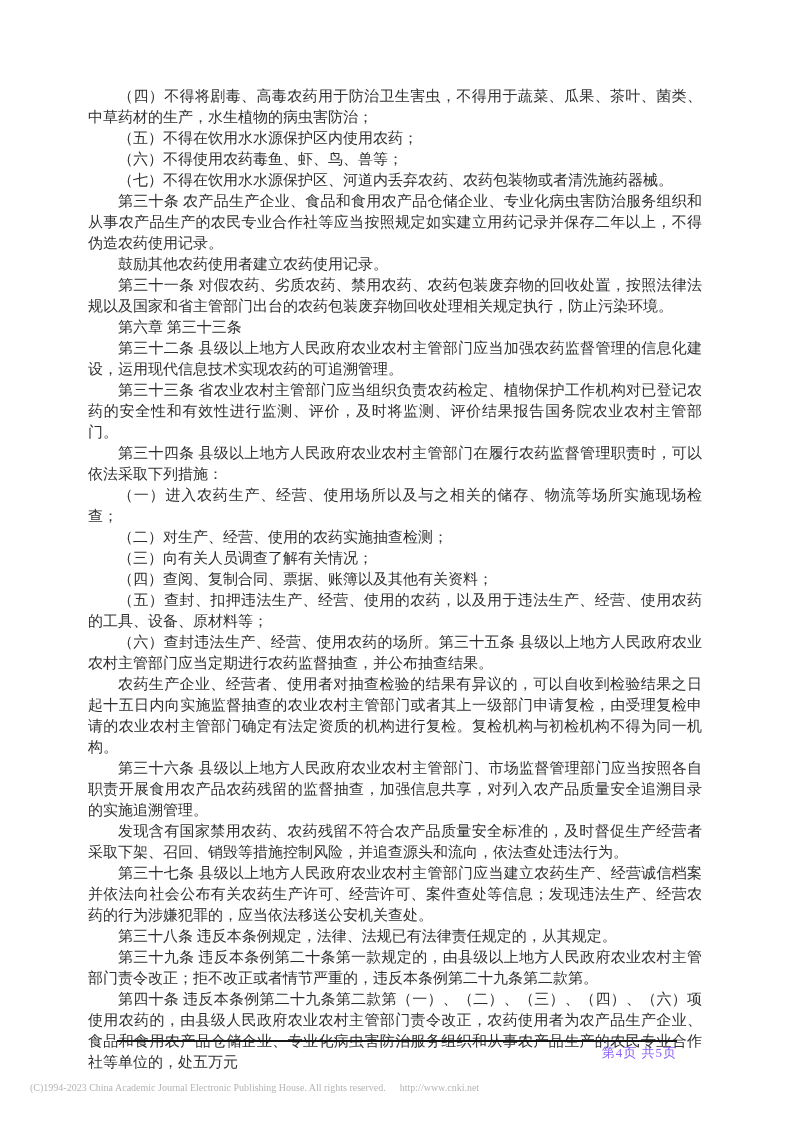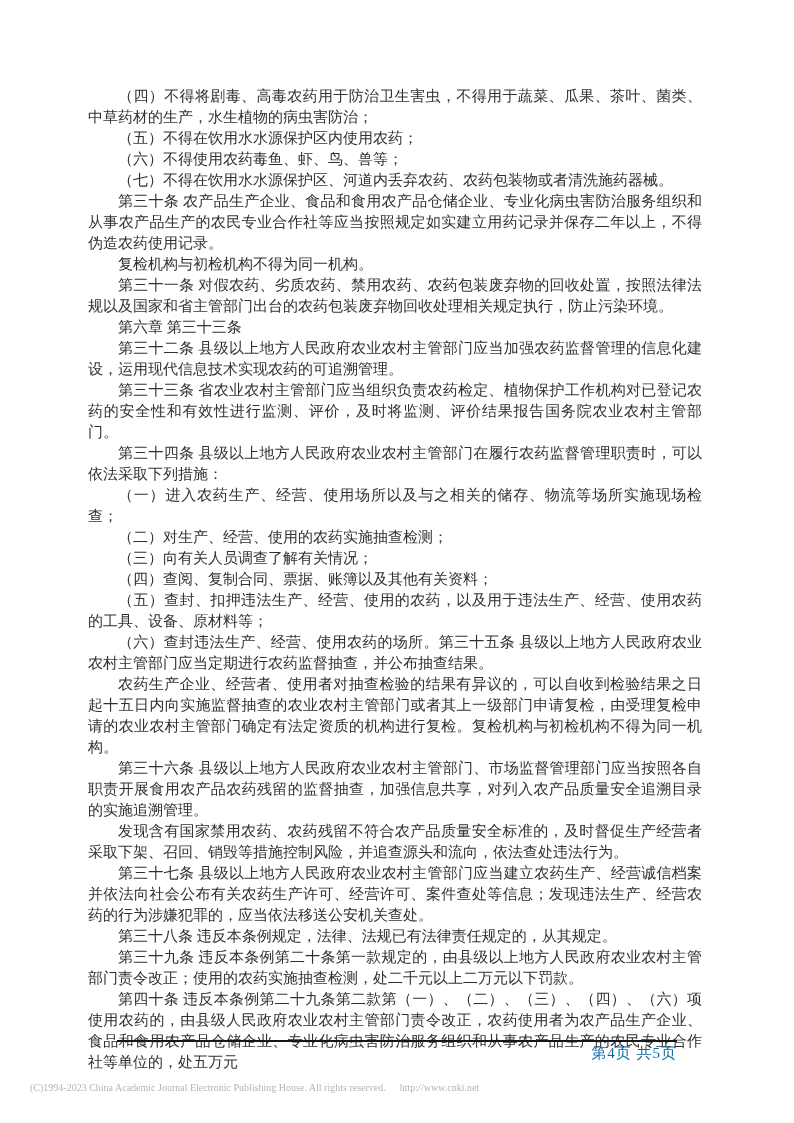--- a/index.html
+++ b/index.html
@@ -28,22 +28,22 @@
     position:absolute;
     left:117px; top:1040px;
     width:560px; height:2px;
     background:#161616;
   }
   .page-number {
     position:absolute;
     left:117px; top:1044px;
     width:560px;
     text-align:right;
-    font-size:15px;
-    color:#0369a1;
+    font-size:13px;
+    color:#8b5cf6;
     letter-spacing:1px;
   }
   .copyright {
     position:absolute;
     left:30px; top:1082px;
     width:740px;
     font-size:10px;
     color:#b4b4b4;
     white-space:nowrap;
   }
@@ -51,38 +51,38 @@
 </style>
 </head>
 <body>
 
 <div class="text-block">
   <p class="para">（四）不得将剧毒、高毒农药用于防治卫生害虫，不得用于蔬菜、瓜果、茶叶、菌类、中草药材的生产，水生植物的病虫害防治；</p>
   <p class="para">（五）不得在饮用水水源保护区内使用农药；</p>
   <p class="para">（六）不得使用农药毒鱼、虾、鸟、兽等；</p>
   <p class="para">（七）不得在饮用水水源保护区、河道内丢弃农药、农药包装物或者清洗施药器械。</p>
   <p class="para">第三十条 农产品生产企业、食品和食用农产品仓储企业、专业化病虫害防治服务组织和从事农产品生产的农民专业合作社等应当按照规定如实建立用药记录并保存二年以上，不得伪造农药使用记录。</p>
-  <p class="para">复检机构与初检机构不得为同一机构。</p>
+  <p class="para">鼓励其他农药使用者建立农药使用记录。</p>
   <p class="para">第三十一条 对假农药、劣质农药、禁用农药、农药包装废弃物的回收处置，按照法律法规以及国家和省主管部门出台的农药包装废弃物回收处理相关规定执行，防止污染环境。</p>
   <p class="para">第六章 第三十三条</p>
   <p class="para">第三十二条 县级以上地方人民政府农业农村主管部门应当加强农药监督管理的信息化建设，运用现代信息技术实现农药的可追溯管理。</p>
   <p class="para">第三十三条 省农业农村主管部门应当组织负责农药检定、植物保护工作机构对已登记农药的安全性和有效性进行监测、评价，及时将监测、评价结果报告国务院农业农村主管部门。</p>
   <p class="para">第三十四条 县级以上地方人民政府农业农村主管部门在履行农药监督管理职责时，可以依法采取下列措施：</p>
   <p class="para">（一）进入农药生产、经营、使用场所以及与之相关的储存、物流等场所实施现场检查；</p>
   <p class="para">（二）对生产、经营、使用的农药实施抽查检测；</p>
   <p class="para">（三）向有关人员调查了解有关情况；</p>
   <p class="para">（四）查阅、复制合同、票据、账簿以及其他有关资料；</p>
   <p class="para">（五）查封、扣押违法生产、经营、使用的农药，以及用于违法生产、经营、使用农药的工具、设备、原材料等；</p>
   <p class="para">（六）查封违法生产、经营、使用农药的场所。第三十五条 县级以上地方人民政府农业农村主管部门应当定期进行农药监督抽查，并公布抽查结果。</p>
   <p class="para">农药生产企业、经营者、使用者对抽查检验的结果有异议的，可以自收到检验结果之日起十五日内向实施监督抽查的农业农村主管部门或者其上一级部门申请复检，由受理复检申请的农业农村主管部门确定有法定资质的机构进行复检。复检机构与初检机构不得为同一机构。</p>
   <p class="para">第三十六条 县级以上地方人民政府农业农村主管部门、市场监督管理部门应当按照各自职责开展食用农产品农药残留的监督抽查，加强信息共享，对列入农产品质量安全追溯目录的实施追溯管理。</p>
   <p class="para">发现含有国家禁用农药、农药残留不符合农产品质量安全标准的，及时督促生产经营者采取下架、召回、销毁等措施控制风险，并追查源头和流向，依法查处违法行为。</p>
   <p class="para">第三十七条 县级以上地方人民政府农业农村主管部门应当建立农药生产、经营诚信档案并依法向社会公布有关农药生产许可、经营许可、案件查处等信息；发现违法生产、经营农药的行为涉嫌犯罪的，应当依法移送公安机关查处。</p>
   <p class="para">第三十八条 违反本条例规定，法律、法规已有法律责任规定的，从其规定。</p>
-  <p class="para">第三十九条 违反本条例第二十条第一款规定的，由县级以上地方人民政府农业农村主管部门责令改正；使用的农药实施抽查检测，处二千元以上二万元以下罚款。</p>
+  <p class="para">第三十九条 违反本条例第二十条第一款规定的，由县级以上地方人民政府农业农村主管部门责令改正；拒不改正或者情节严重的，违反本条例第二十九条第二款第。</p>
   <p class="para">第四十条 违反本条例第二十九条第二款第（一）、（二）、（三）、（四）、（六）项使用农药的，由县级人民政府农业农村主管部门责令改正，农药使用者为农产品生产企业、食品和食用农产品仓储企业、专业化病虫害防治服务组织和从事农产品生产的农民专业合作社等单位的，处五万元</p>
 </div>
 
 <div class="footer-rule"></div>
 <div class="page-number">第4页 共5页</div>
 
 <div class="copyright">
   <span>(C)1994-2023 China Academic Journal Electronic Publishing House. All rights reserved.</span><span class="url">http://www.cnki.net</span>
 </div>
 

